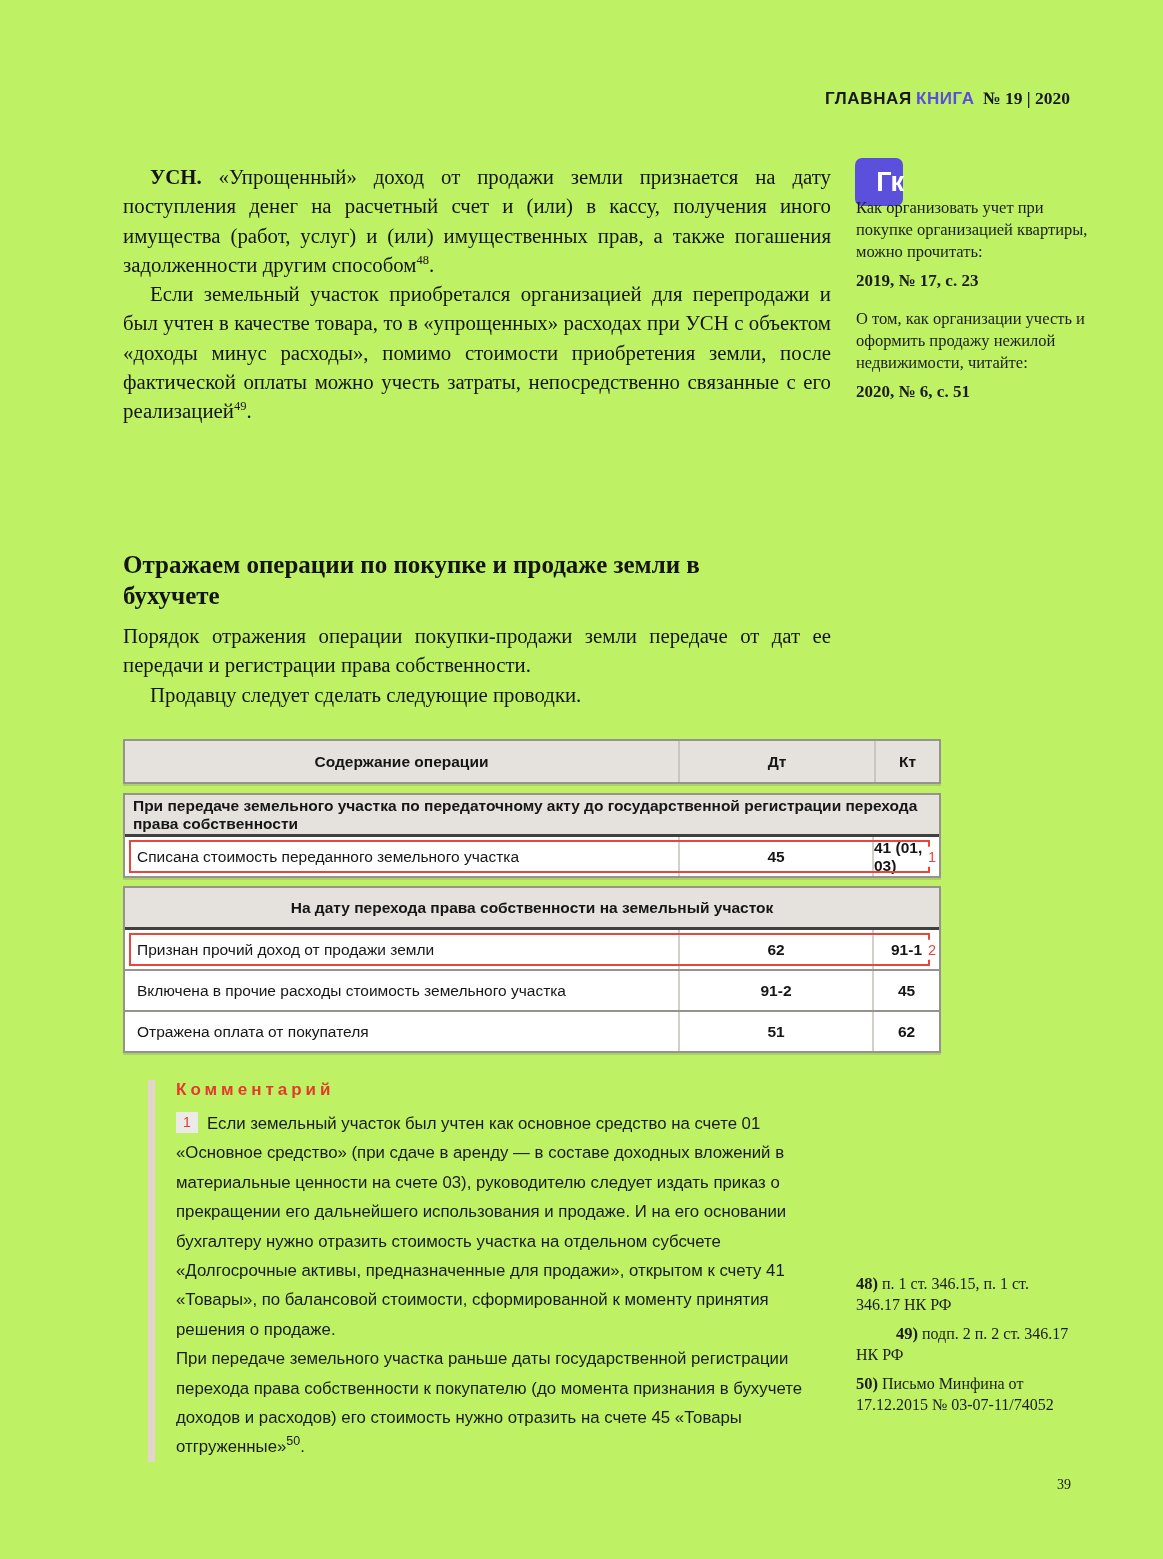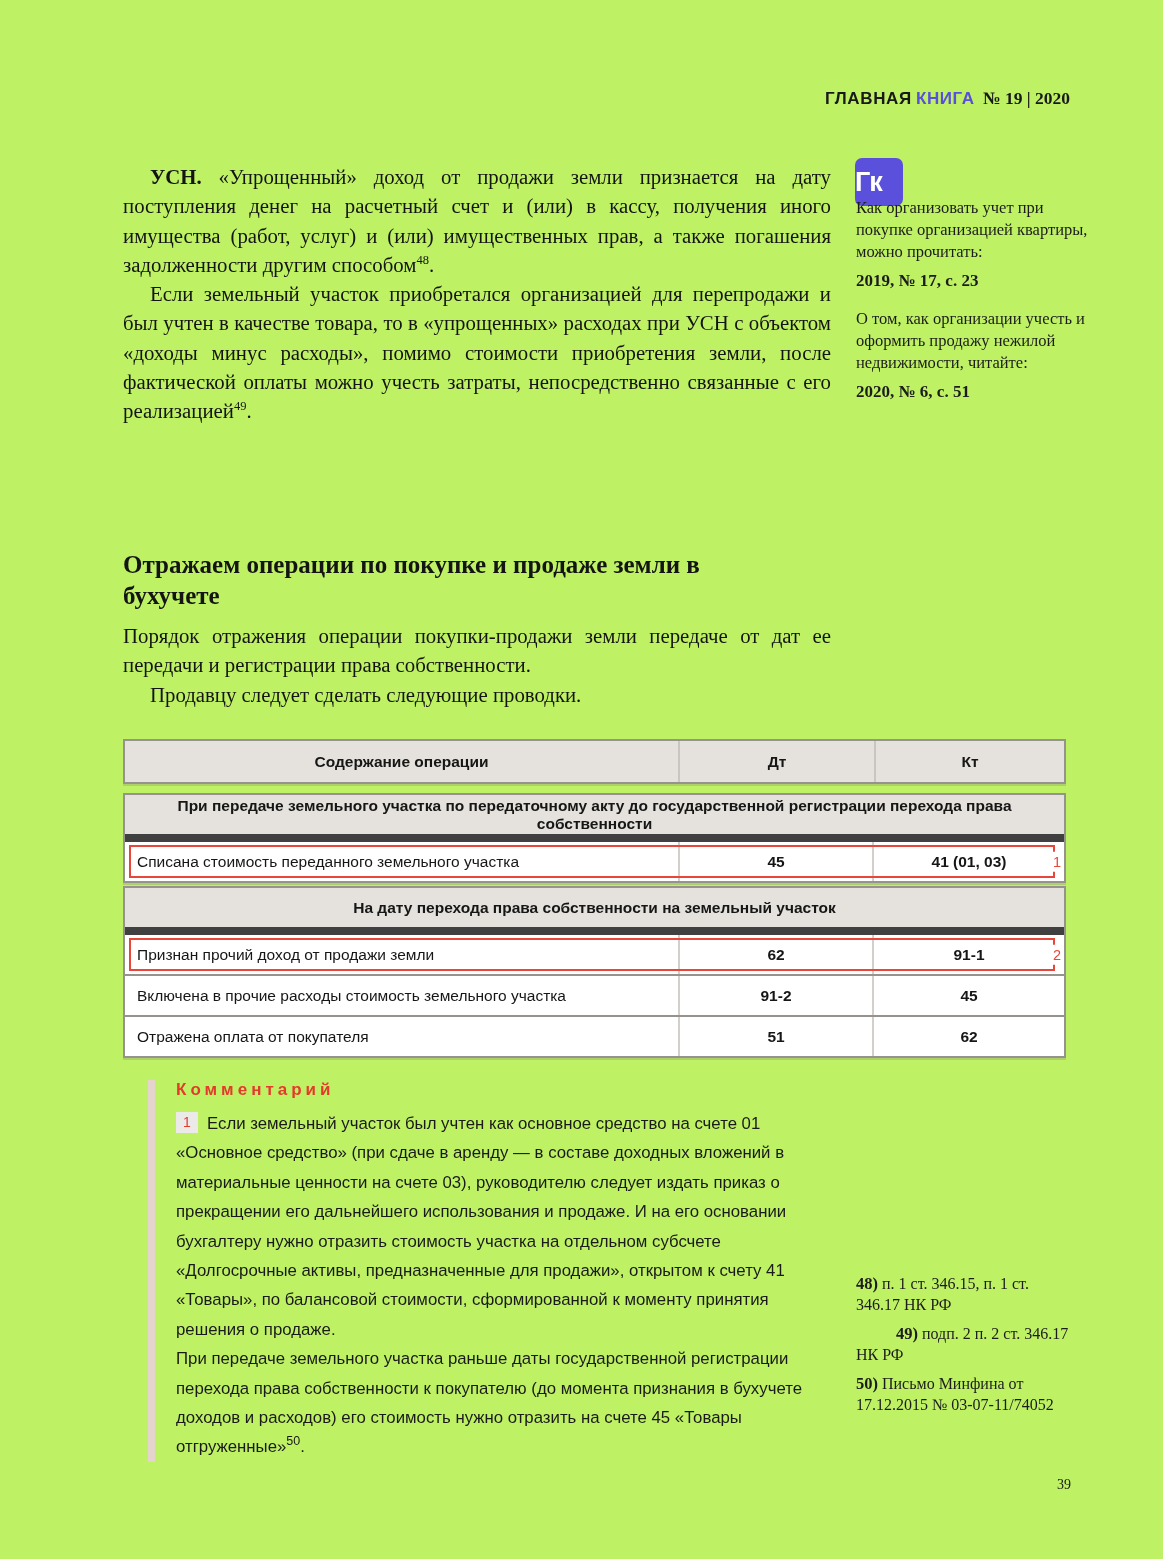--- a/index.html
+++ b/index.html
@@ -9,21 +9,21 @@
   }
 
   
   .masthead { position:absolute; top:88px; right:93px; white-space:nowrap; font-size:17px; }
   .masthead .mh-sans { font-family:"Liberation Sans", sans-serif; font-weight:bold; letter-spacing:.6px; color:#191919; }
   .masthead .mh-accent { color:#5a4fd8; }
   .masthead .mh-issue { font-family:"Liberation Serif", serif; font-weight:bold; font-size:17.5px; color:#191919; margin-left:4px; }
 
   
   .logo-badge { position:absolute; left:855px; top:158px; width:48px; height:48px;
-    background:#5b50dc; border-radius:7px; display:flex; align-items:center; justify-content:flex-start; }
+    background:#5b50dc; border-radius:7px; display:flex; align-items:center; justify-content:flex-end; }
   .logo-badge span { color:#ffffff; font-family:"Liberation Sans", sans-serif; font-weight:bold; font-size:27px; letter-spacing:-1px; }
 
   .sidebar-refs { position:absolute; left:856px; top:197px; width:232px; color:#1c1c1c; }
   .sref-text { font-size:16.5px; line-height:22px; }
   .sref-issue { font-size:17px; font-weight:bold; margin-top:8px; }
   .sref + .sref { margin-top:17px; }
 
   
   .body-col { position:absolute; left:123px; top:162px; width:708px;
     font-size:20.8px; line-height:29.3px; text-align:justify; }
@@ -33,34 +33,34 @@
 
   .section-heading { position:absolute; left:123px; top:549px; width:600px;
     font-size:25px; line-height:31px; font-weight:bold; }
 
   .intro { position:absolute; left:123px; top:621px; width:708px;
     font-size:20.8px; line-height:29.3px; text-align:justify; }
   .intro p { margin:0; }
   .intro p.ind { text-indent:27px; }
 
   
-  .tblwrap { position:absolute; left:123px; width:943px;
+  .tblwrap { position:absolute; left:123px; width:818px;
     font-family:"Liberation Sans", sans-serif; color:#161616; }
   #tbl-head { top:739px; }
   #tbl-sec1 { top:793px; }
   #tbl-sec2 { top:886px; }
   .tbl { border:2px solid #96938e; background:#ffffff; box-shadow:0 2px 0 rgba(120,115,110,.25); box-sizing:border-box; }
   .cols { display:flex; }
   .hcell { background:#e5e2dd; height:41px; display:flex; align-items:center; justify-content:center;
     font-weight:bold; font-size:15.5px; }
   .c1 { flex:0 0 553px; }
   .c2 { flex:0 0 194px; border-left:2px solid #c9c5c0; }
   .c3 { flex:1 1 auto; border-left:2px solid #c9c5c0; }
   .sec-head { background:#e5e2dd; height:39px; display:flex; align-items:center; justify-content:center;
-    font-weight:bold; font-size:15.5px; border-bottom:8px solid #404040; text-align:center; padding:0 8px; }
+    font-weight:bold; font-size:15.5px; border-bottom:3px solid #404040; text-align:left; padding:0 8px; }
   .drow { display:flex; height:39px; position:relative; background:#ffffff; }
   .drow + .drow { border-top:2px solid #96938e; }
   .dlabel { flex:0 0 553px; display:flex; align-items:center; padding-left:12px; box-sizing:border-box; font-size:15.5px; }
   .dval { flex:0 0 194px; display:flex; align-items:center; justify-content:center; font-weight:bold;
     font-size:15.5px; border-left:2px solid #d3cfca; box-sizing:border-box; }
   .dval.last { flex:1 1 auto; }
   .red-outline { position:absolute; left:4px; top:3px; bottom:3px; right:9px;
     border:2px solid #e9463b; pointer-events:none; }
   .red-num { position:absolute; right:2px; top:50%; transform:translateY(-50%); color:#e9463b;
     font-size:14.5px; line-height:1; background:#ffffff; padding:3px 1px; z-index:2; }

